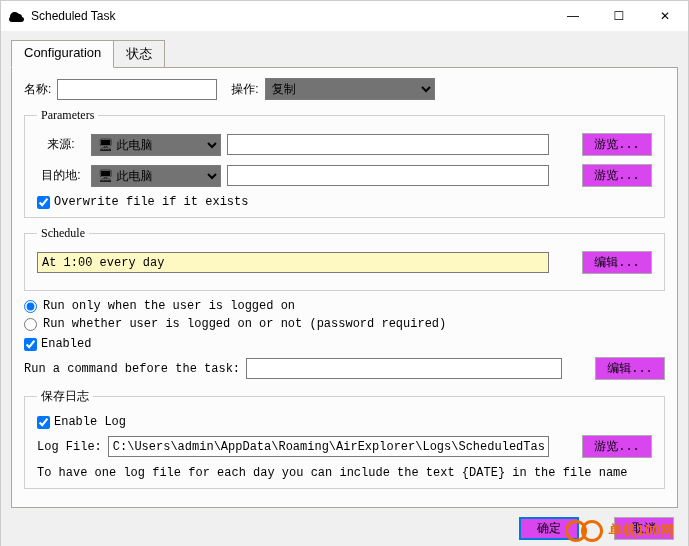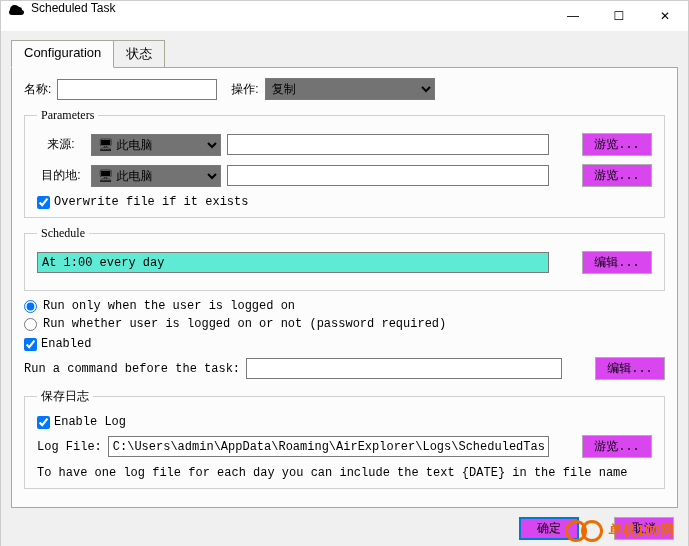--- a/index.html
+++ b/index.html
@@ -1,31 +1,31 @@
 <!DOCTYPE html>
 <html><head>
 <meta charset="utf-8">
 <style>
 * { box-sizing: border-box; margin: 0; padding: 0; }
 body { font-family: "Microsoft YaHei", "SimSun", Arial, sans-serif; font-size: 12px; background: #fff; color: #000; }
 .window { width: 689px; height: 546px; background: #fff; border: 1px solid #ccc; display: flex; flex-direction: column; }
-.titlebar { height: 30px; display: flex; padding: 0 0 0 8px; background: #fff; }
+.titlebar { height: 30px; display: flex; align-items: center; padding: 0 0 0 8px; background: #fff; }
 .titlebar .icon { width: 16px; height: 16px; margin-right: 6px; }
 .titlebar .title { flex: 1; font-size: 12px; }
 .winbtns { display: flex; }
 .winbtn { width: 46px; height: 30px; display: flex; align-items: center; justify-content: center; }
 .client { flex: 1; background: #f0f0f0; padding: 8px 10px 40px 10px; position: relative; }
 .tabs { display: flex; }
 .tab { padding: 4px 12px; border: 1px solid #aca899; background: #f0f0f0; font-size: 13px; margin-right: -1px; position: relative; top: 1px; }
 .tab.active { background: #fcfcfc; border-bottom: 1px solid #fcfcfc; z-index: 2; }
 .tabpanel { border: 1px solid #aca899; background: #fcfcfc; padding: 10px 12px; }
 .row { display: flex; align-items: center; margin-bottom: 8px; gap: 6px; }
 .label { font-size: 12px; white-space: nowrap; text-align: center; }
 .txt { border: 1px solid #7a7a7a; background: #fff; height: 21px; padding: 0 4px; font-size: 12px; font-family: "Courier New", monospace; }
-.txt.ro { background: #5eead4; font-family: "Courier New", monospace; }
+.txt.ro { background: #fef9c3; font-family: "Courier New", monospace; }
 select.combo { border: 1px solid #7a7a7a; background: #737373; height: 22px; font-size: 12px; padding: 0 2px; font-family: inherit; }
 fieldset { border: 1px solid #d0d0d0; padding: 10px 12px 8px 12px; margin-bottom: 8px; }
 legend { font-size: 12px; padding: 0 4px; font-family: Liberation Serif, serif; }
 .btn { border: 1px solid #adadad; background: #d946ef; height: 23px; padding: 0 8px; font-size: 12px; font-family: "Courier New", monospace; min-width: 70px; cursor: default; margin-left: 27px; }
 .chk { display: flex; align-items: center; gap: 4px; font-family: "Courier New", monospace; font-size: 12px; }
 .chk input { width: 13px; height: 13px; }
 .radio { display: flex; align-items: center; gap: 6px; font-family: "Courier New", monospace; font-size: 12px; margin-bottom: 4px; }
 .radio input { width: 13px; height: 13px; }
 .mono { font-family: "Courier New", monospace; }
 .footer { position: absolute; bottom: 8px; right: 14px; display: flex; gap: 8px; align-items: flex-end; }

